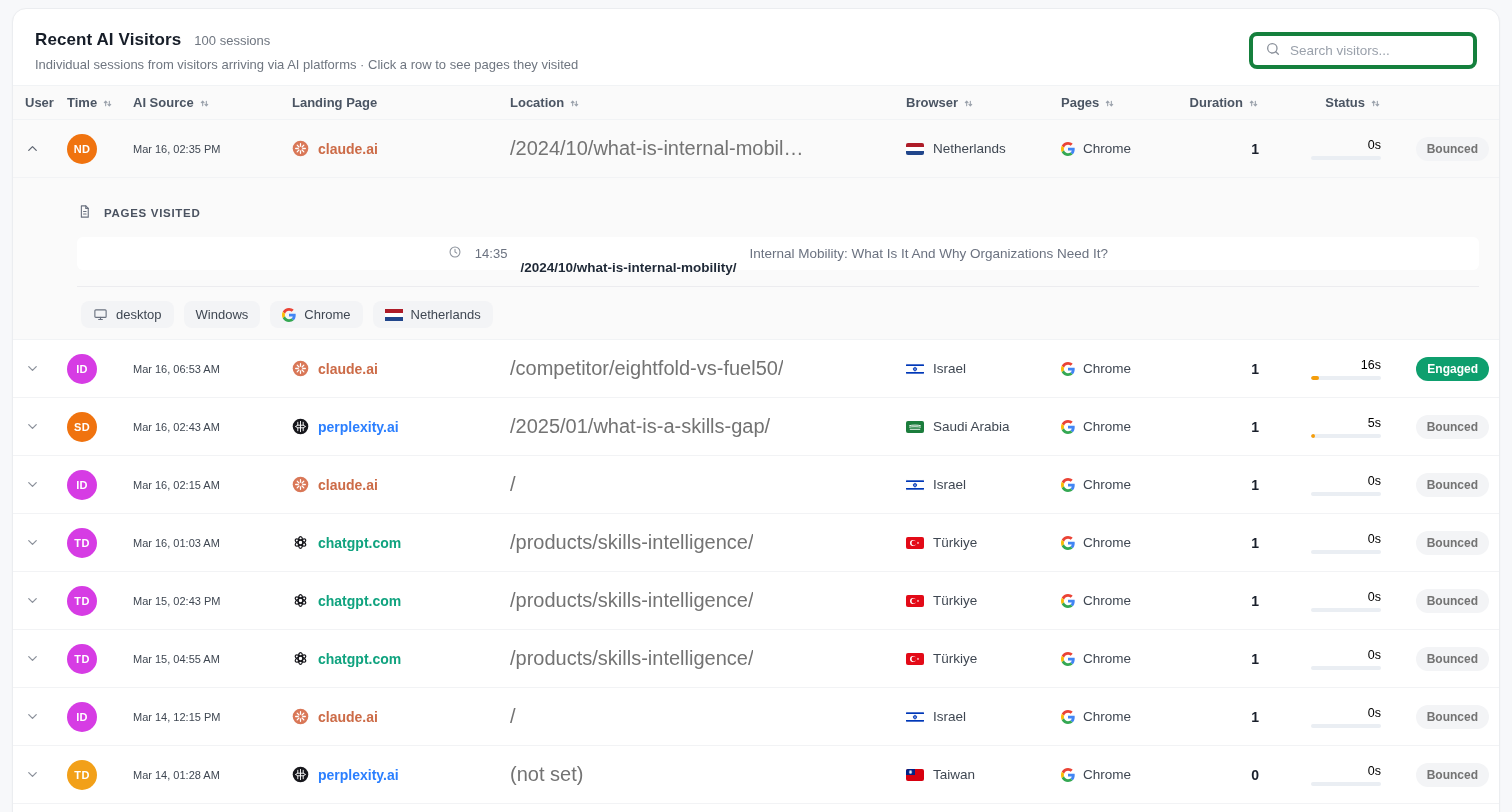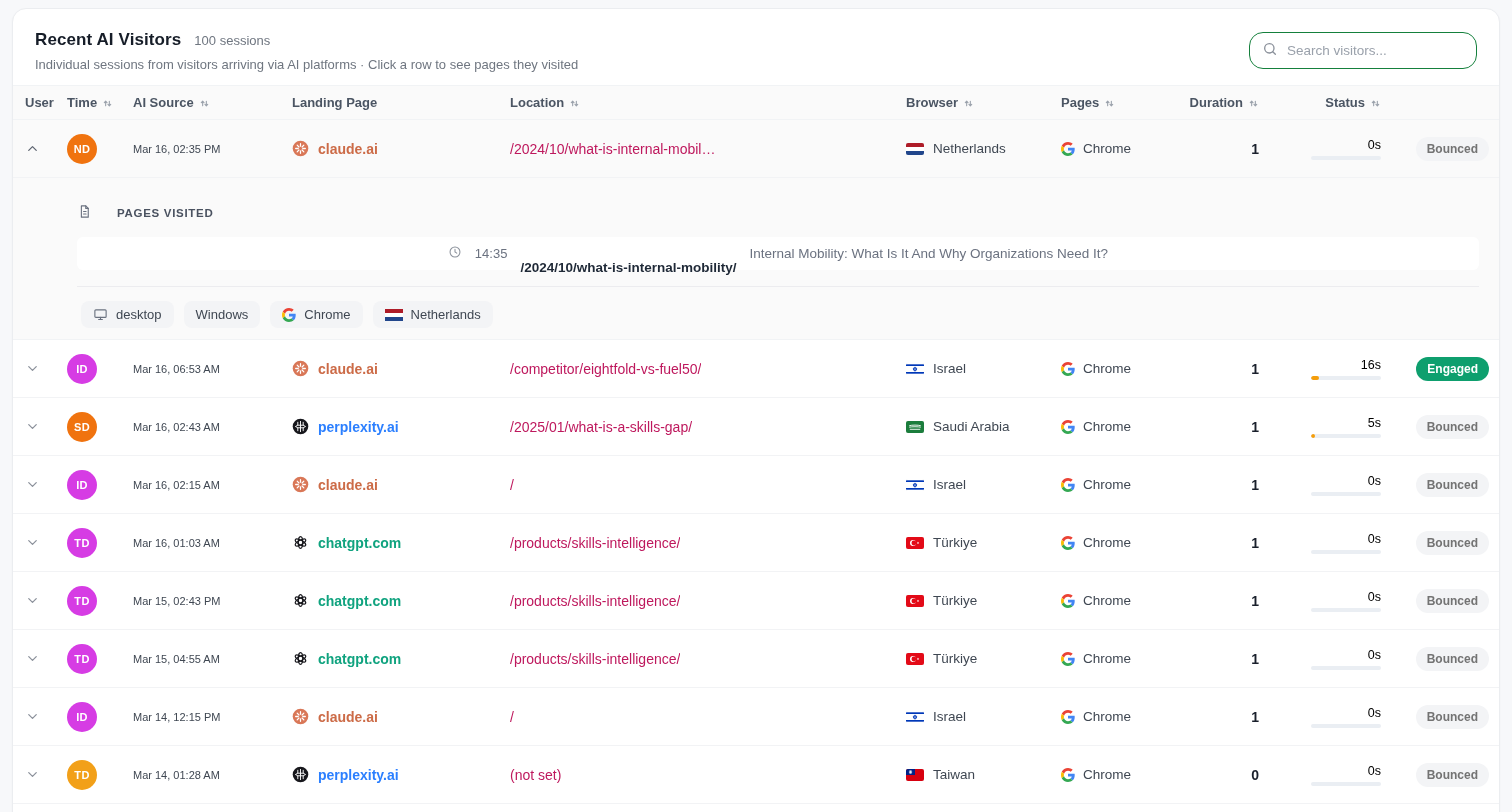--- a/index.html
+++ b/index.html
@@ -23,21 +23,21 @@
     display:flex; justify-content:space-between; align-items:flex-start;
     padding:21px 22px 15px 22px; height:76px;
   }
   .title-row { display:flex; align-items:baseline; gap:13px; }
   .title-row h1 { font-size:17px; font-weight:700; color:#161d28; letter-spacing:.1px; }
   .sessions { font-size:13px; color:#6f7680; }
   .subtitle { font-size:13px; color:#6f7680; margin-top:7px; }
   .search {
     display:flex; align-items:center; gap:9px;
     width:228px; height:37px;
-    border:1px solid #15803d; border-radius:14px;
+    border:4px solid #15803d; border-radius:8px;
     padding:4px 12px; background:#fff; margin-top:2px;
   }
   .search input {
     border:none; outline:none; font-size:13.5px; width:100%;
     font-family:inherit; color:#374151; background:transparent;
   }
   .search input::placeholder { color:#9aa1ab; }
   
   .grid {
     display:grid;
@@ -67,41 +67,41 @@
   .avatar {
     width:30px; height:30px; border-radius:50%;
     display:flex; align-items:center; justify-content:center;
     color:#fff; font-size:11px; font-weight:700; letter-spacing:.3px;
     flex:0 0 auto;
   }
   .time-txt { font-size:11px; color:#3f4752; white-space:nowrap; }
   .src { gap:9px; }
   .src-ic { display:inline-flex; line-height:0; }
   .src-txt { font-size:14px; font-weight:600; white-space:nowrap; }
-  .landing-txt { font-size:14px; color:#be185d; white-space:nowrap; overflow:hidden; text-overflow:ellipsis; }
+  .landing-txt { font-size:20px; color:#737373; white-space:nowrap; overflow:hidden; text-overflow:ellipsis; }
   .flag { display:inline-flex; line-height:0; border-radius:2px; overflow:hidden; box-shadow:inset 0 0 0 .5px rgba(0,0,0,.12); flex:0 0 auto; }
   .loc { gap:9px; }
   .loc-txt,.brw-txt { font-size:13.5px; color:#3f4752; white-space:nowrap; }
   .brw { gap:8px; }
   .pages-txt { font-size:14px; font-weight:700; color:#1a202c; }
   .dur { flex-direction:column; align-items:flex-end; justify-content:center; gap:4px; }
   .dur-txt { font-size:12.5px; color:#000000; }
   .dur-bar { width:70px; height:4px; border-radius:999px; background:#eaeef3; overflow:hidden; }
   .dur-fill { height:100%; border-radius:999px; }
   .badge {
     font-size:12px; font-weight:700; padding:5px 11px; border-radius:999px; white-space:nowrap;
   }
   .badge.bounced { background:#f3f4f6; color:#737373; }
   .badge.engaged { background:#0e9f6e; color:#fff; }
   
   .panel {
     background:#fafafa; border-bottom:1px solid #f1f3f5;
     padding:26px 20px 24px 64px; height:162px;
   }
-  .pv-label { display:flex; align-items:center; gap:25px; }
+  .pv-label { display:flex; align-items:center; gap:12px; }
   .pv-label span {
     font-size:11.5px; font-weight:700; letter-spacing:.7px; color:#4a5260;
   }
   .page-band {
     margin-top:16px; background:#fff; border-radius:6px;
     height:33px; display:flex; align-items:center; gap:13px; padding:0 11px;justify-content:center;
   }
   .pb-time { font-size:13px; color:#6b7280; }
   .pb-path { font-size:13.5px; font-weight:700; color:#1f2937;margin-top:27px; }
   .pb-title { font-size:13.5px; color:#6b7280; }

